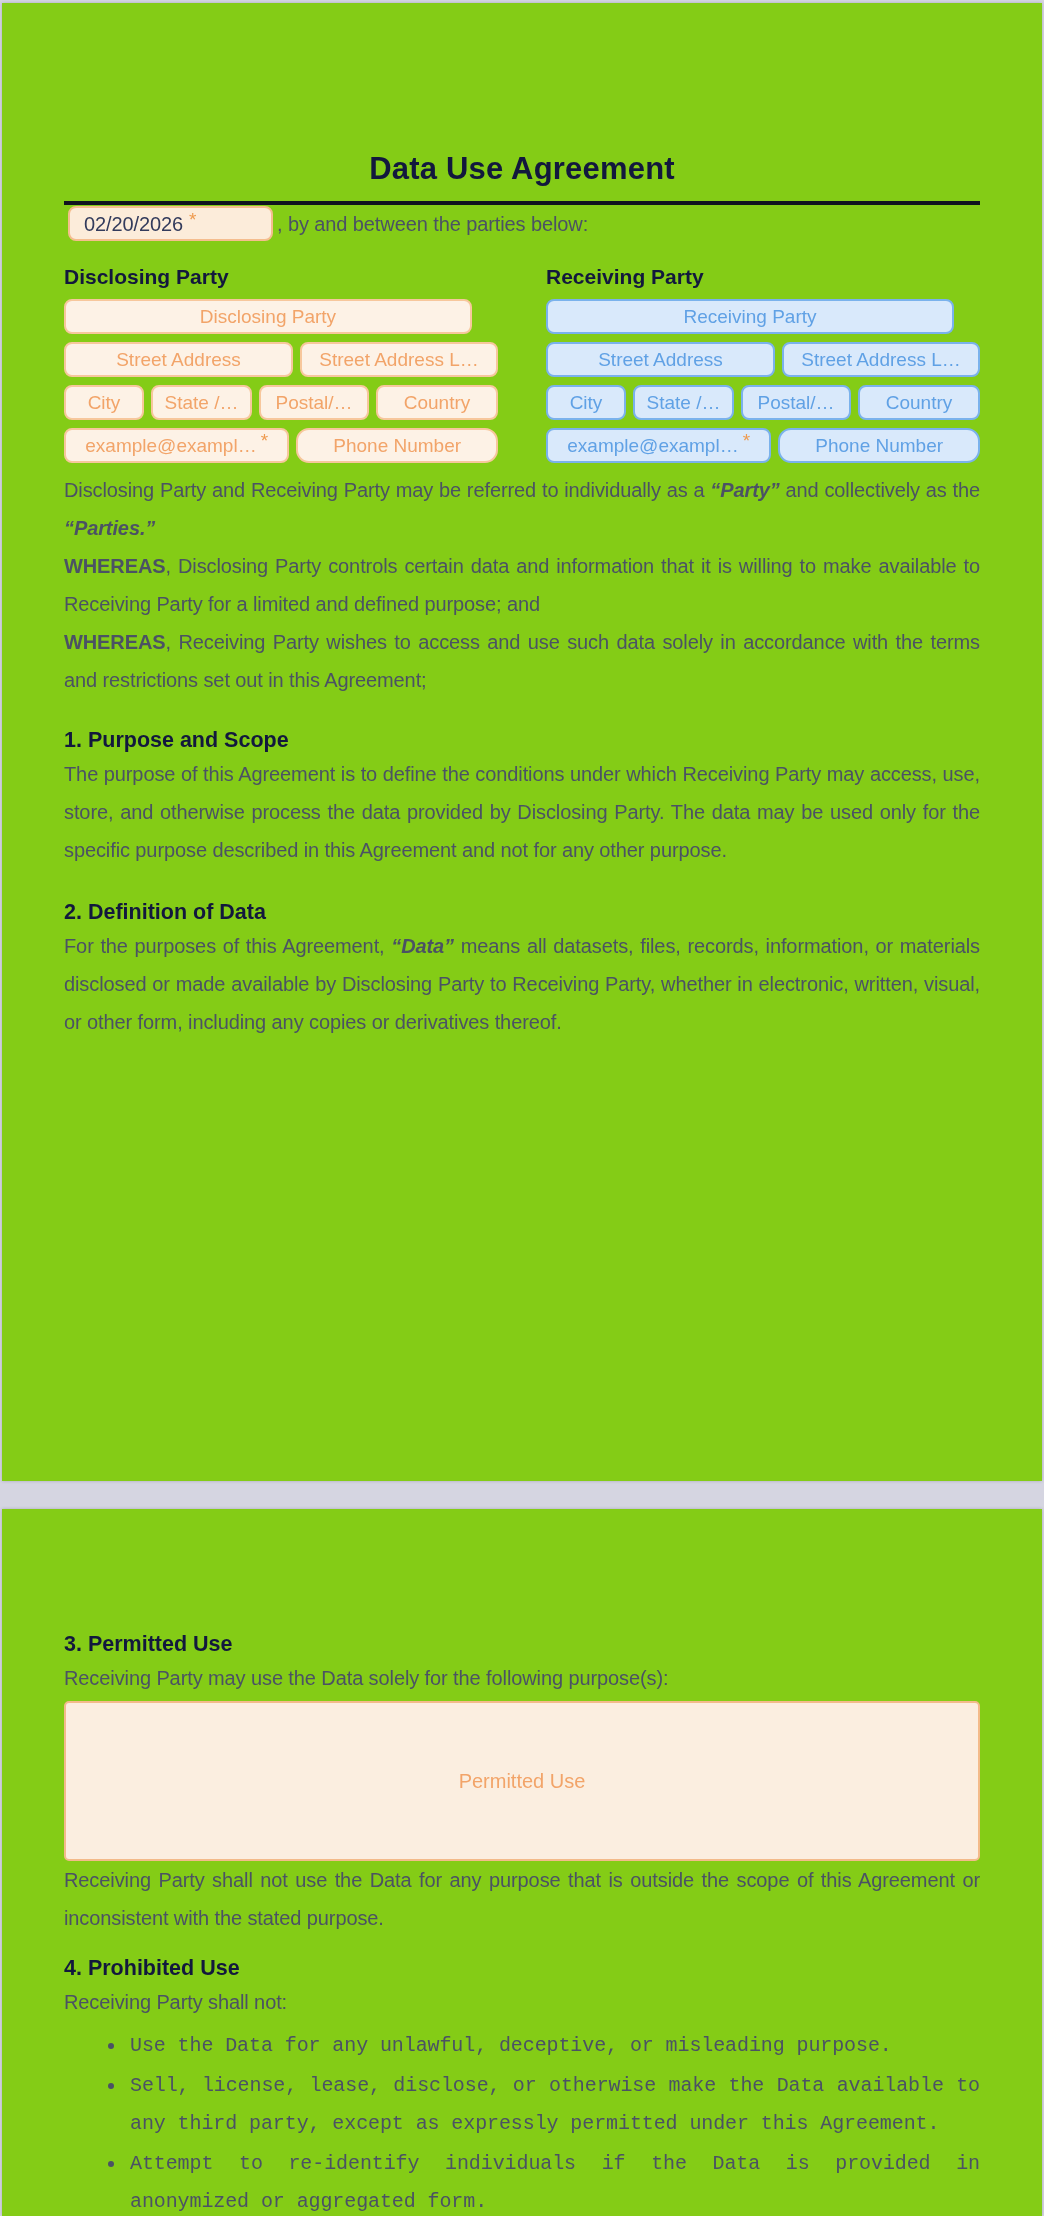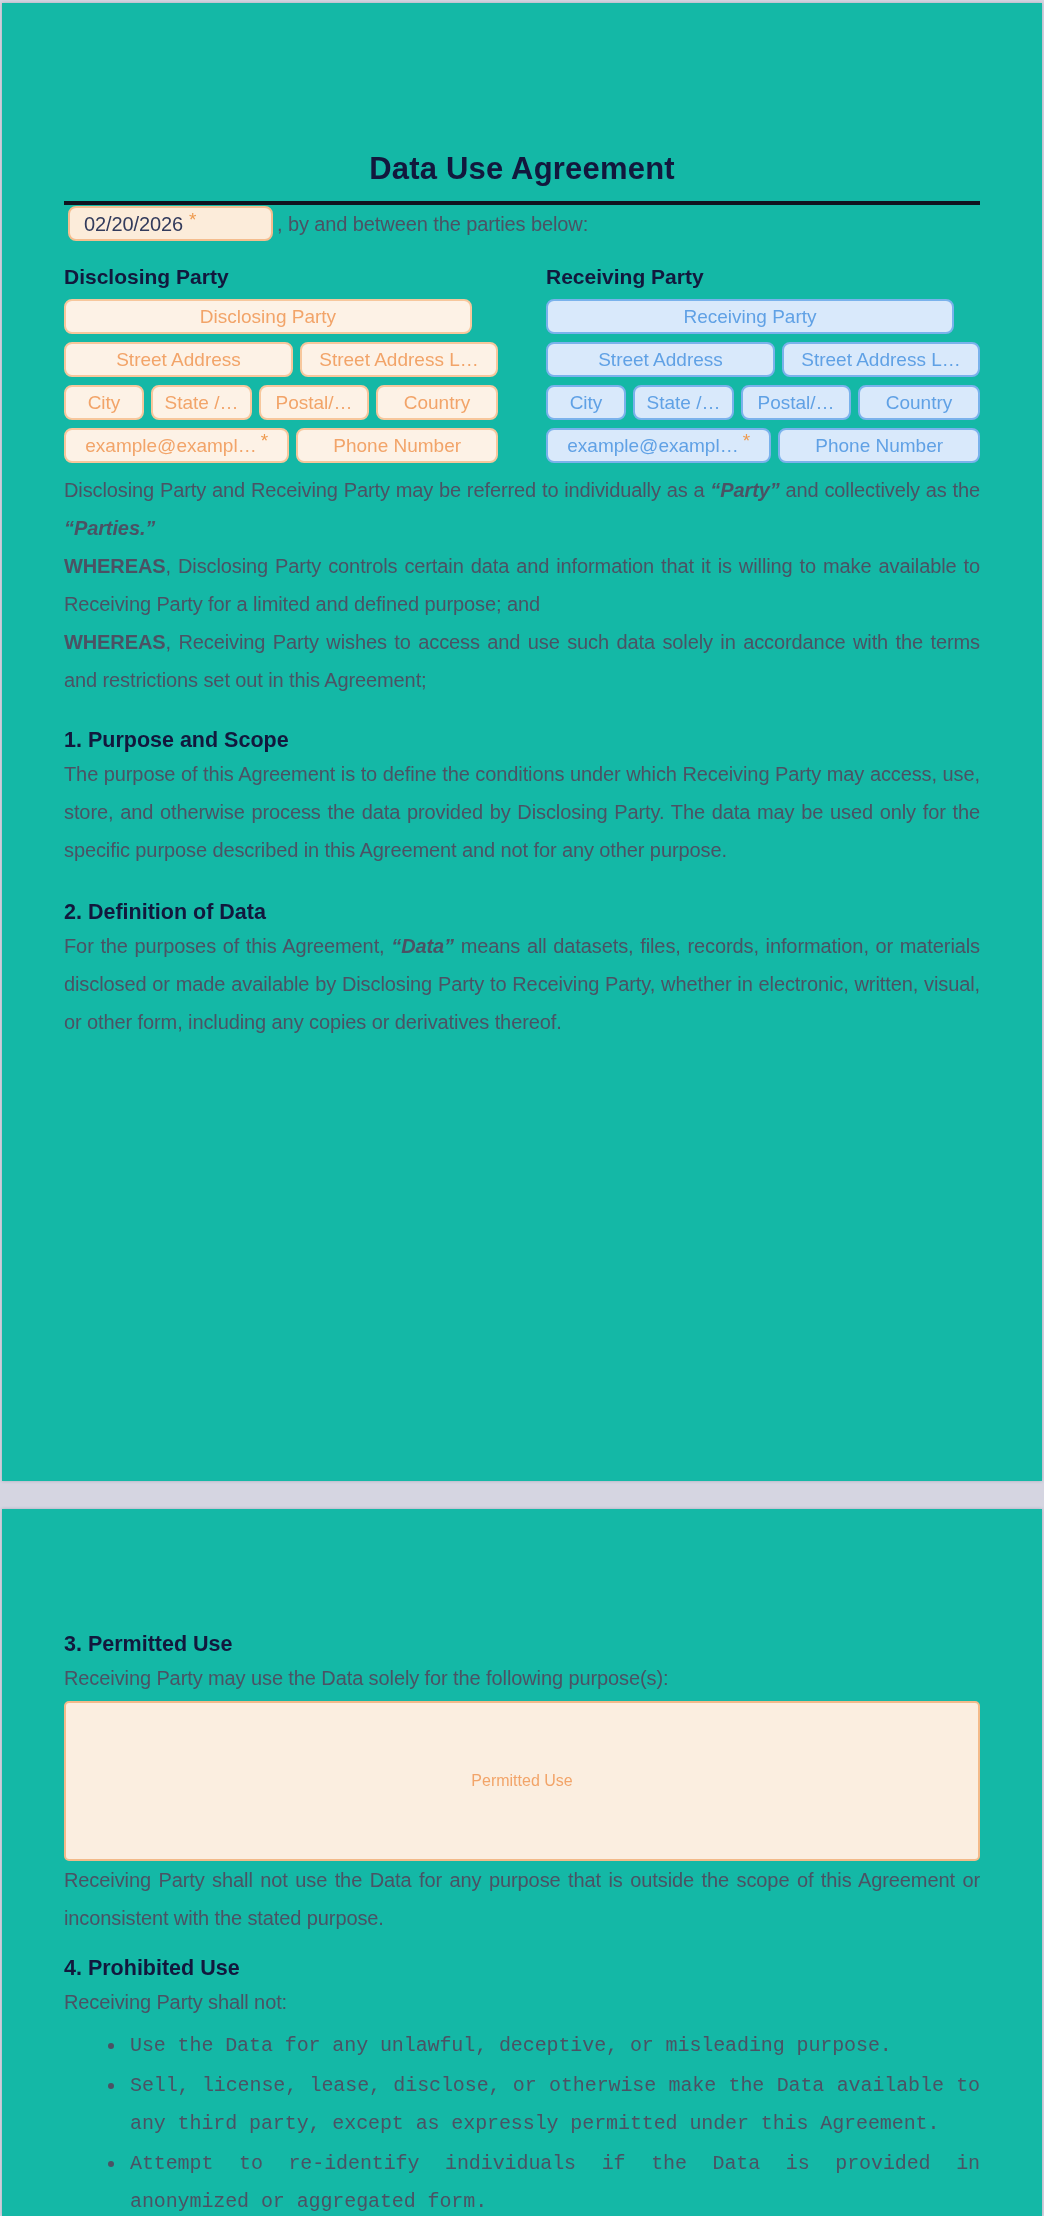--- a/index.html
+++ b/index.html
@@ -6,21 +6,21 @@
   html, body {
     margin: 0; padding: 0;
     width: 1044px; height: 2216px;
     overflow: hidden;
     background: #d5d5e1;
     font-family: "Liberation Sans", "DejaVu Sans", sans-serif;
   }
   .page {
     width: 1040px;
     margin: 0 auto;
-    background: #14b8a6;
+    background: #84cc16;
     box-shadow: 0 0 3px rgba(60,60,90,.28);
   }
   .page-1 { margin-top: 3px; height: 1478px; }
   .page-2 { margin-top: 28px; height: 707px; overflow: hidden; }
   .content { padding: 0 62px; }
 
   .doc-title {
     padding-top: 148px;
     text-align: center;
     font-size: 31px;
@@ -102,21 +102,21 @@
   .ffield.orange { background: #fdf2e6; border-color: #f7c79c; color: #f2a469; }
   .ffield.blue   { background: #d9e9fb; border-color: #7ab2ec; color: #60a1e5; }
   .w-name   { width: 94%; flex: none; }
   .f-street { flex-grow: 1.16; }
   .f-street2{ flex-grow: 1.0; }
   .f-city   { flex-grow: 0.76; }
   .f-state  { flex-grow: 0.97; }
   .f-postal { flex-grow: 1.06; }
   .f-country{ flex-grow: 1.18; }
   .f-email  { flex-grow: 1.12; }
-  .f-phone  { flex-grow: 1.0; }
+  .f-phone  { flex-grow: 1.0; border-radius: 13px; }
   .ffield .req-star { top: -5px; margin-left: 4px; flex: none; }
 
   .p-parties  { margin-top: 32px; }
   .p-whereas1 { margin-top: 52px; }
   .p-whereas2 { margin-top: 28px; }
   .p-now      { margin-top: 34px; }
 
   .section-heading {
     font-size: 21.5px;
     font-weight: 700;
@@ -133,21 +133,21 @@
   .permitted-box {
     margin-top: 4px;
     width: 100%;
     height: 160px;
     background: #fbeee0;
     border: 2px solid #f3ba8a;
     border-radius: 5px;
     display: flex;
     align-items: center;
     justify-content: center;
-    font-size: 16px;
+    font-size: 20px;
     color: #f2a469;
   }
   .p-after3 { margin-top: 40px; }
   .sh-4 { margin-top: 16px; }
   .p-lead4 { margin-top: 10px; }
 
   ul.prohibited {
     margin: 6px 0 0 0;
     padding-left: 62px;
   }

